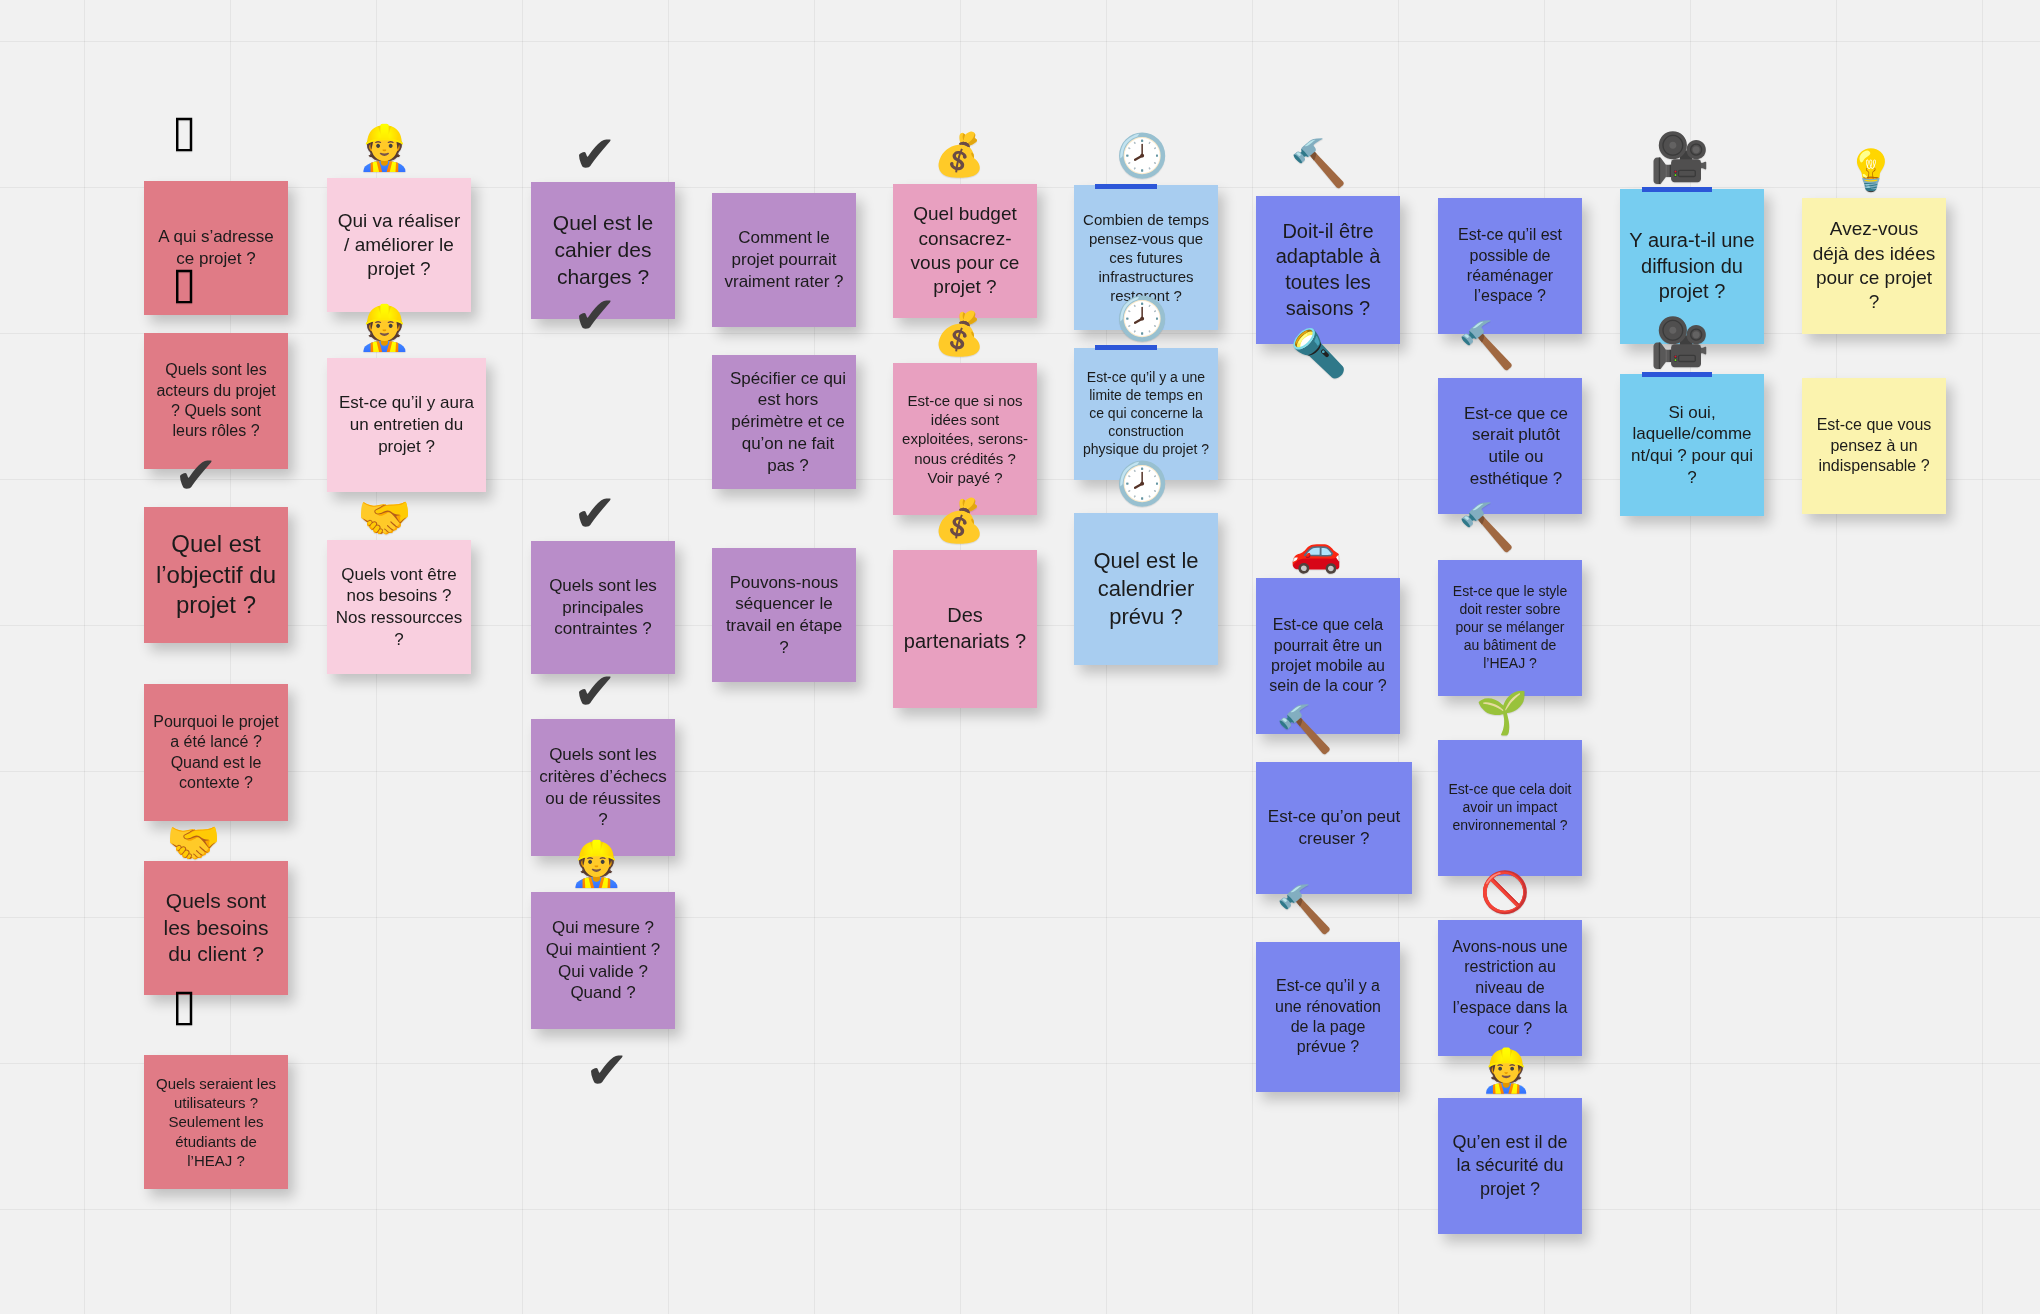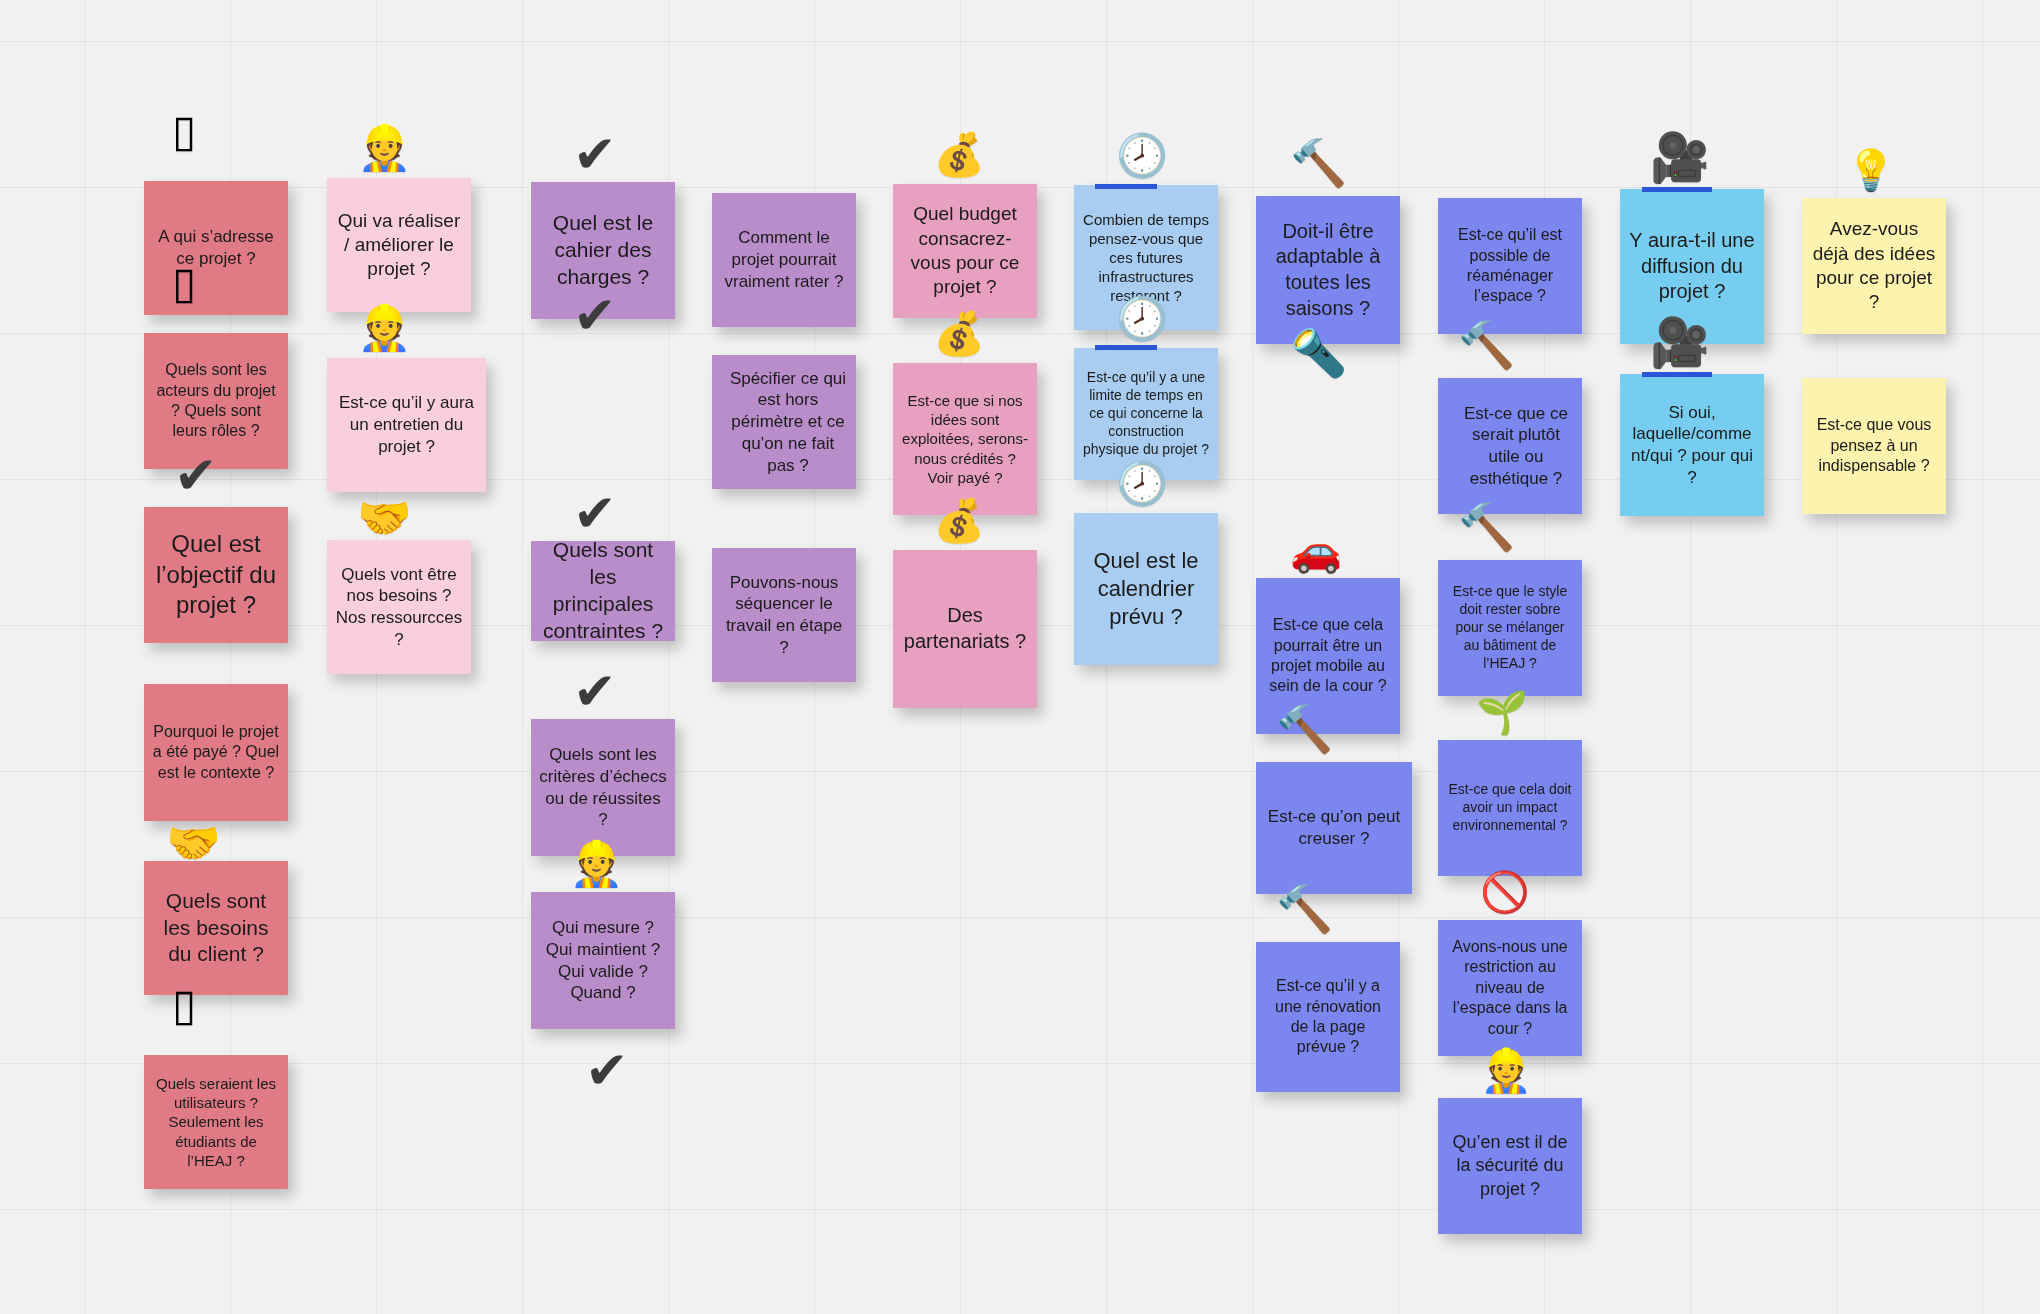--- a/index.html
+++ b/index.html
@@ -68,21 +68,21 @@
     <div class="emoji" style="left: 172px; top: 109px; font-size: 44px;">▯</div>
     <div class="note" style="left: 144px; top: 333px; width: 144px; height: 136px; background: rgb(224, 123, 134); font-size: 16px; z-index: 3;">
       <span class="txt">Quels sont les acteurs du projet ? Quels sont leurs rôles ?</span>
     </div>
     <div class="emoji" style="left: 172px; top: 261px; font-size: 44px;">▯</div>
     <div class="note" style="left: 144px; top: 507px; width: 144px; height: 136px; background: rgb(224, 123, 134); font-size: 24px; z-index: 3;">
       <span class="txt">Quel est l’objectif du projet ?</span>
     </div>
     <div class="check" style="left: 174px; top: 449px; font-size: 52px;">✔</div>
     <div class="note" style="left: 144px; top: 684px; width: 144px; height: 137px; background: rgb(224, 123, 134); font-size: 16px; z-index: 3;">
-      <span class="txt">Pourquoi le projet a été payé ? Quel est le contexte ?</span>
+      <span class="txt">Pourquoi le projet a été lancé ? Quand est le contexte ?</span>
     </div>
     <div class="note" style="left: 144px; top: 861px; width: 144px; height: 134px; background: rgb(224, 123, 134); font-size: 21px; z-index: 3;">
       <span class="txt">Quels sont les besoins du client ?</span>
     </div>
     <div class="emoji" style="left: 166px; top: 821px; font-size: 44px;">🤝</div>
     <div class="note" style="left: 144px; top: 1055px; width: 144px; height: 134px; background: rgb(224, 123, 134); font-size: 15px; z-index: 3;">
       <span class="txt">Quels seraient les utilisateurs ? Seulement les étudiants de l’HEAJ ?</span>
     </div>
     <div class="emoji" style="left: 172px; top: 983px; font-size: 44px;">▯</div>
     <div class="note" style="left: 327px; top: 178px; width: 144px; height: 134px; background: rgb(249, 207, 223); font-size: 19px; z-index: 3;">
@@ -95,21 +95,21 @@
     <div class="emoji" style="left: 357px; top: 306px; font-size: 44px;">👷</div>
     <div class="note" style="left: 327px; top: 540px; width: 144px; height: 134px; background: rgb(249, 207, 223); font-size: 17px; z-index: 3;">
       <span class="txt">Quels vont être nos besoins ? Nos ressourcces ?</span>
     </div>
     <div class="emoji" style="left: 357px; top: 496px; font-size: 44px;">🤝</div>
     <div class="note" style="left: 531px; top: 182px; width: 144px; height: 137px; background: rgb(185, 141, 201); font-size: 21px; z-index: 3; align-items: center;">
       <span class="txt">Quel est le cahier des charges ?</span>
     </div>
     <div class="check" style="left: 573px; top: 128px; font-size: 52px;">✔</div>
     <div class="check" style="left: 573px; top: 289px; font-size: 52px;">✔</div>
-    <div class="note" style="left: 531px; top: 541px; width: 144px; height: 100px; background: rgb(185, 141, 201); font-size: 21px; z-index: 3;">
+    <div class="note" style="left: 531px; top: 541px; width: 144px; height: 133px; background: rgb(185, 141, 201); font-size: 17px; z-index: 3;">
       <span class="txt">Quels sont les principales contraintes ?</span>
     </div>
     <div class="check" style="left: 573px; top: 487px; font-size: 52px;">✔</div>
     <div class="note" style="left: 531px; top: 719px; width: 144px; height: 137px; background: rgb(185, 141, 201); font-size: 17px; z-index: 3;">
       <span class="txt">Quels sont les critères d’échecs ou de réussites ?</span>
     </div>
     <div class="check" style="left: 573px; top: 665px; font-size: 52px;">✔</div>
     <div class="note" style="left: 531px; top: 892px; width: 144px; height: 137px; background: rgb(185, 141, 201); font-size: 17px; z-index: 3;">
       <span class="txt">Qui mesure ? Qui maintient ? Qui valide ? Quand ?</span>
     </div>

